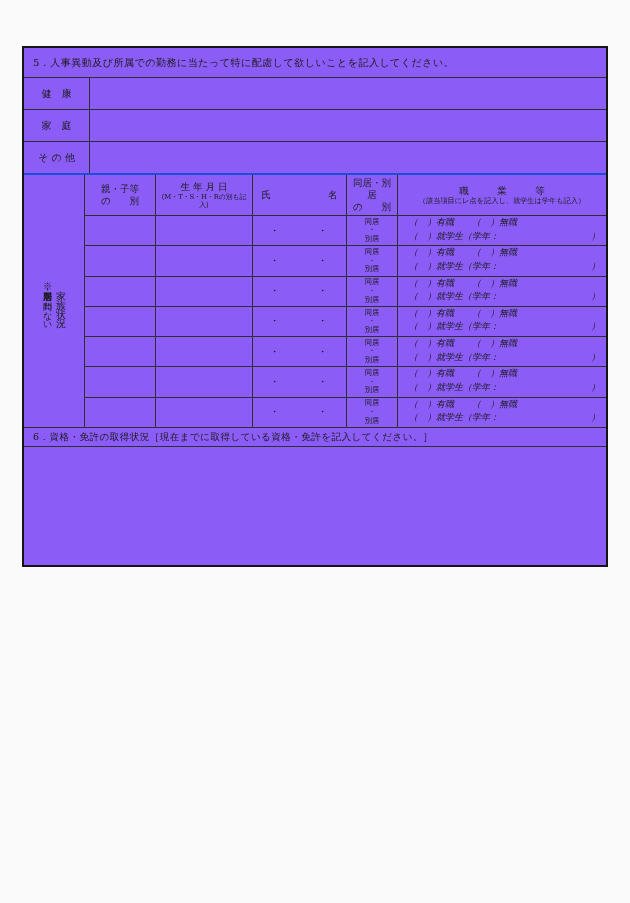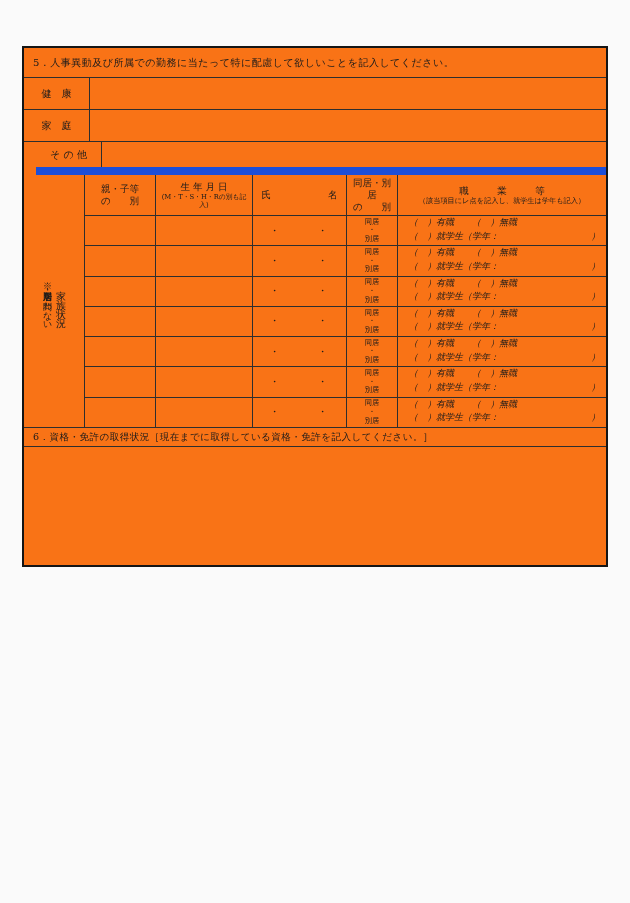--- a/index.html
+++ b/index.html
@@ -9,42 +9,42 @@
     font-family:"DejaVu Serif","Liberation Serif",serif;
     color:#1b1b1b;
     position:relative;
   }
   .page { position:relative; width:630px; height:903px; overflow:hidden; }
 
   .form {
     position:absolute; left:22px; top:46px;
     width:586px; height:521px;
     border:2px solid #151515;
-    background:#f97316;
+    background:#8b5cf6;
     display:flex; flex-direction:column;
   }
 
   .sec-title {
     display:flex; align-items:center;
     padding-left:9px; font-size:10px; letter-spacing:0.5px;
     border-bottom:1px solid #2e2e2e;
   }
   .s5-title { height:30px; }
   .s6-title { height:19px; font-size:9.5px; }
 
   .lrow { display:grid; grid-template-columns:66px 1fr; }
   .lrow .lab {
     border-right:1px solid #2e2e2e;
     display:flex; align-items:center; justify-content:center;
     font-size:10px;
   }
   .lrow .val { }
   .r-health { height:32px; border-bottom:1px solid #2e2e2e; }
   .r-family { height:32px; border-bottom:1px solid #2e2e2e; }
-  .r-other  { height:33px; border-bottom:8px solid #1d4ed8;margin-left:12px; }
+  .r-other  { height:33px; border-bottom:2px solid #1d4ed8; }
   .r-addr   { height:29px; border-bottom:1px solid #2e2e2e; }
 
   .family { height:253px; border-bottom:1px solid #2e2e2e; display:flex; }
   .side {
     width:61px; border-right:1px solid #2e2e2e;
     display:flex; align-items:center; justify-content:center;
     padding:6px 0;
   }
   .side .vtxt {
     writing-mode:vertical-rl; text-orientation:upright;

